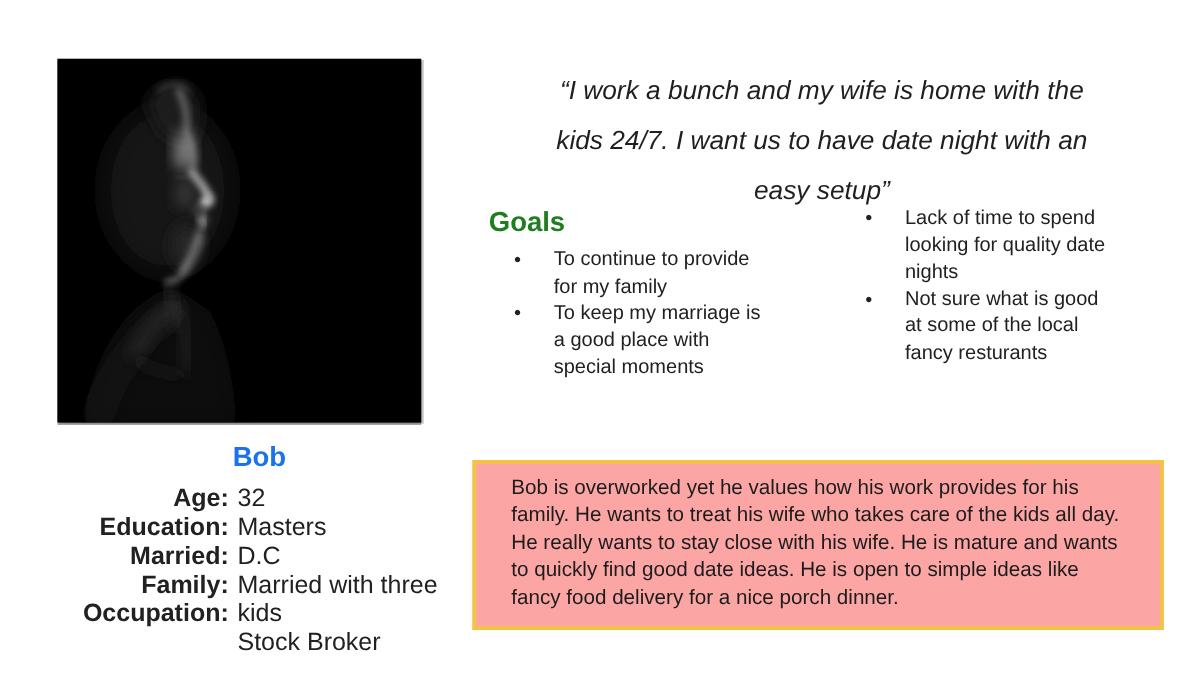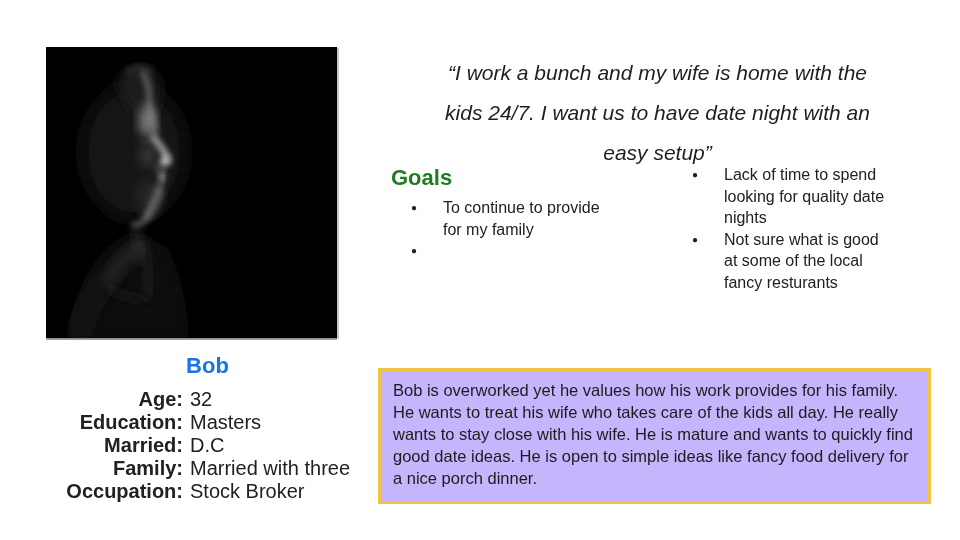--- a/index.html
+++ b/index.html
@@ -36,21 +36,21 @@
   .col h2{margin:0 0 6px 0;font-size:22px;line-height:27px;font-weight:700;}
   .col.goals h2{color:#1e7d1e;}
   .col.frustrations h2{color:#c5221f;}
   .bullet-list{list-style:none;margin:0;padding:0;font-size:16px;line-height:21.5px;}
   .bullet-list li{display:flex;}
   .bullet-list .dot{flex:0 0 52px;padding-left:20px;box-sizing:border-box;font-size:10px;line-height:21.5px;}
   .bullet-list .txt{flex:1;white-space:pre-line;}
   
   .bio{
     position:absolute;left:378px;top:368px;width:553px;height:136px;box-sizing:border-box;
-    border:3px solid #f5c342;background:#c4b5fd;padding:8px 12px;
+    border:3px solid #f5c342;background:#fca5a5;padding:8px 28px;
     font-size:16.5px;line-height:22px;color:#1c1c1c;
   }
 </style>
 </head>
 <body>
 
 <div class="slide">
 
   <div class="photo">
     <svg viewBox="0 0 291 291" aria-hidden="true">
@@ -105,38 +105,42 @@
       <div>Education:</div>
       <div>Married:</div>
       <div>Family:</div>
       <div>Occupation:</div>
     </div>
     <div class="values">
       <div>32</div>
       <div>Masters</div>
       <div>D.C</div>
       <div>Married with three</div>
+      <div>kids</div>
       <div>Stock Broker</div>
     </div>
   </div>
 
   <div class="quote">“I work a bunch and my wife is home with the
 kids 24/7. I want us to have date night with an
 easy setup”</div>
 
   <div class="col goals">
     <h2>Goals</h2>
     <ul class="bullet-list">
       <li>
         <span class="dot">●</span>
         <span class="txt">To continue to provide
 for my family</span>
       </li>
       <li>
         <span class="dot">●</span>
+        <span class="txt">To keep my marriage is
+a good place with
+special moments</span>
       </li>
     </ul>
   </div>
 
   <div class="col frustrations">
     <ul class="bullet-list">
       <li>
         <span class="dot">●</span>
         <span class="txt">Lack of time to spend
 looking for quality date

